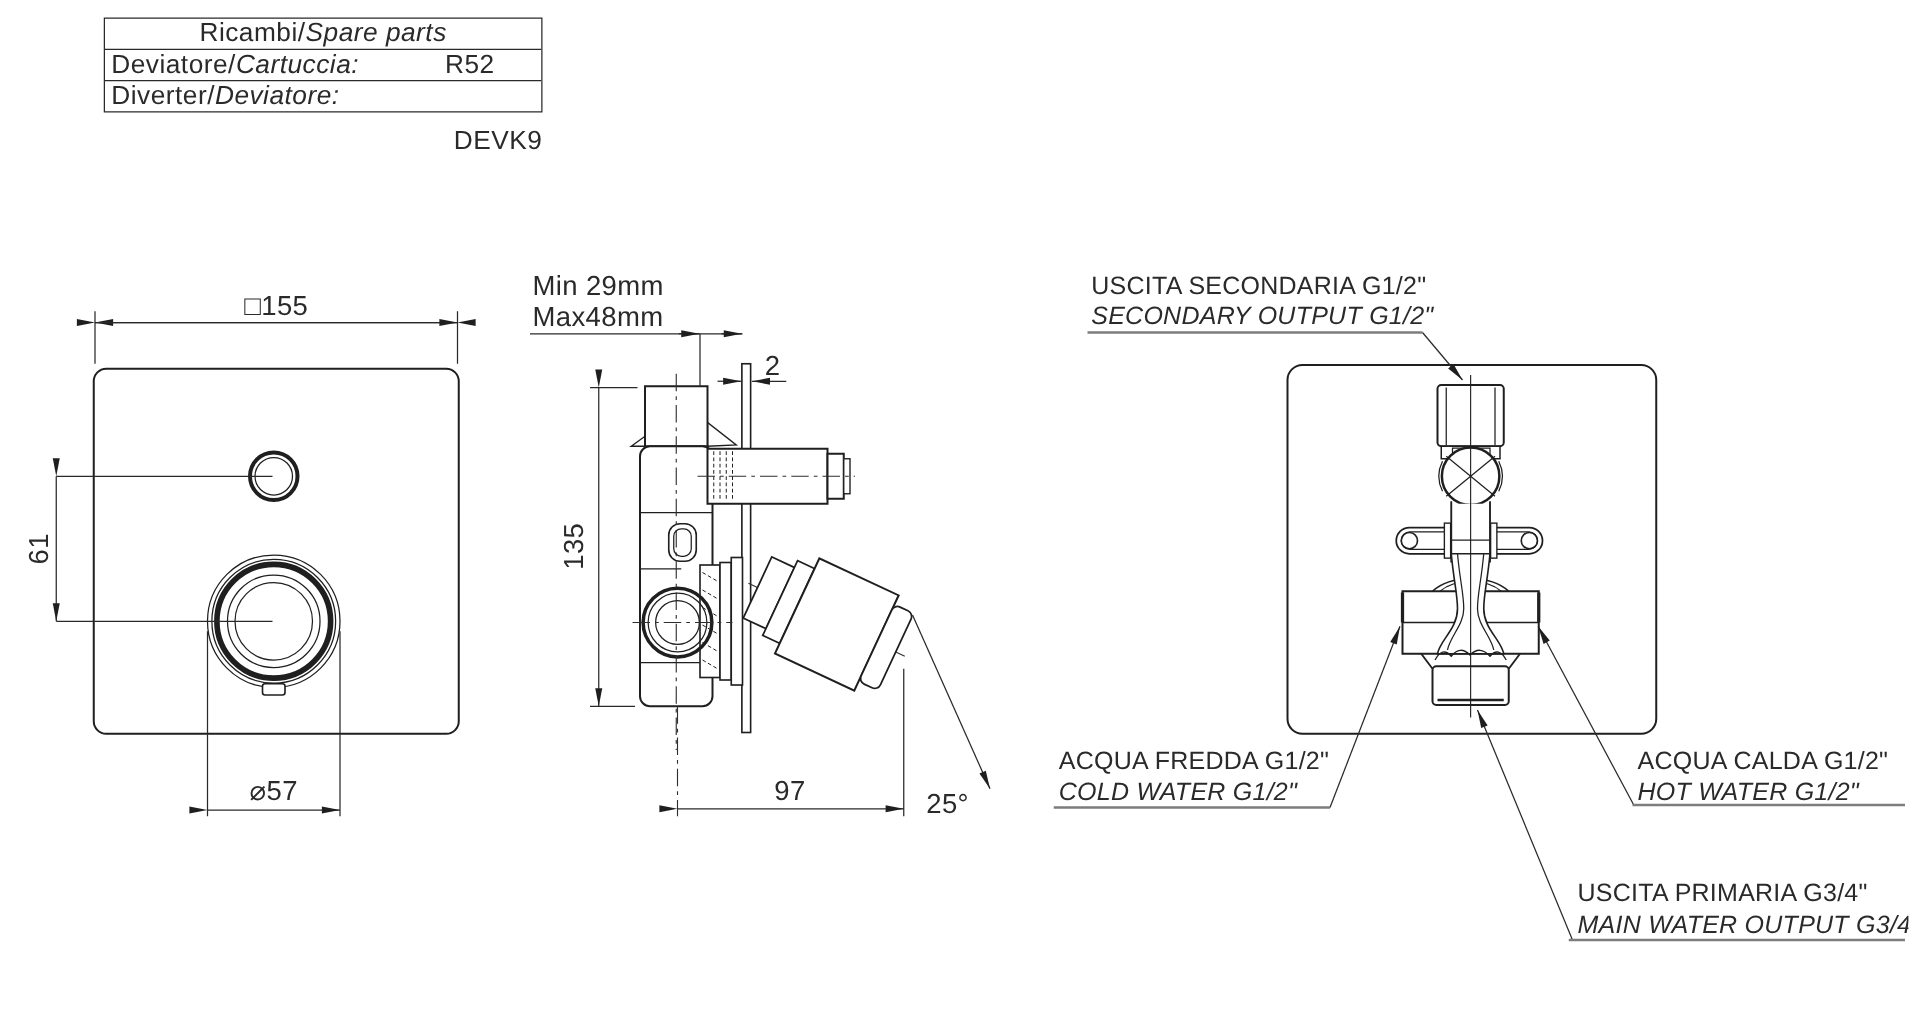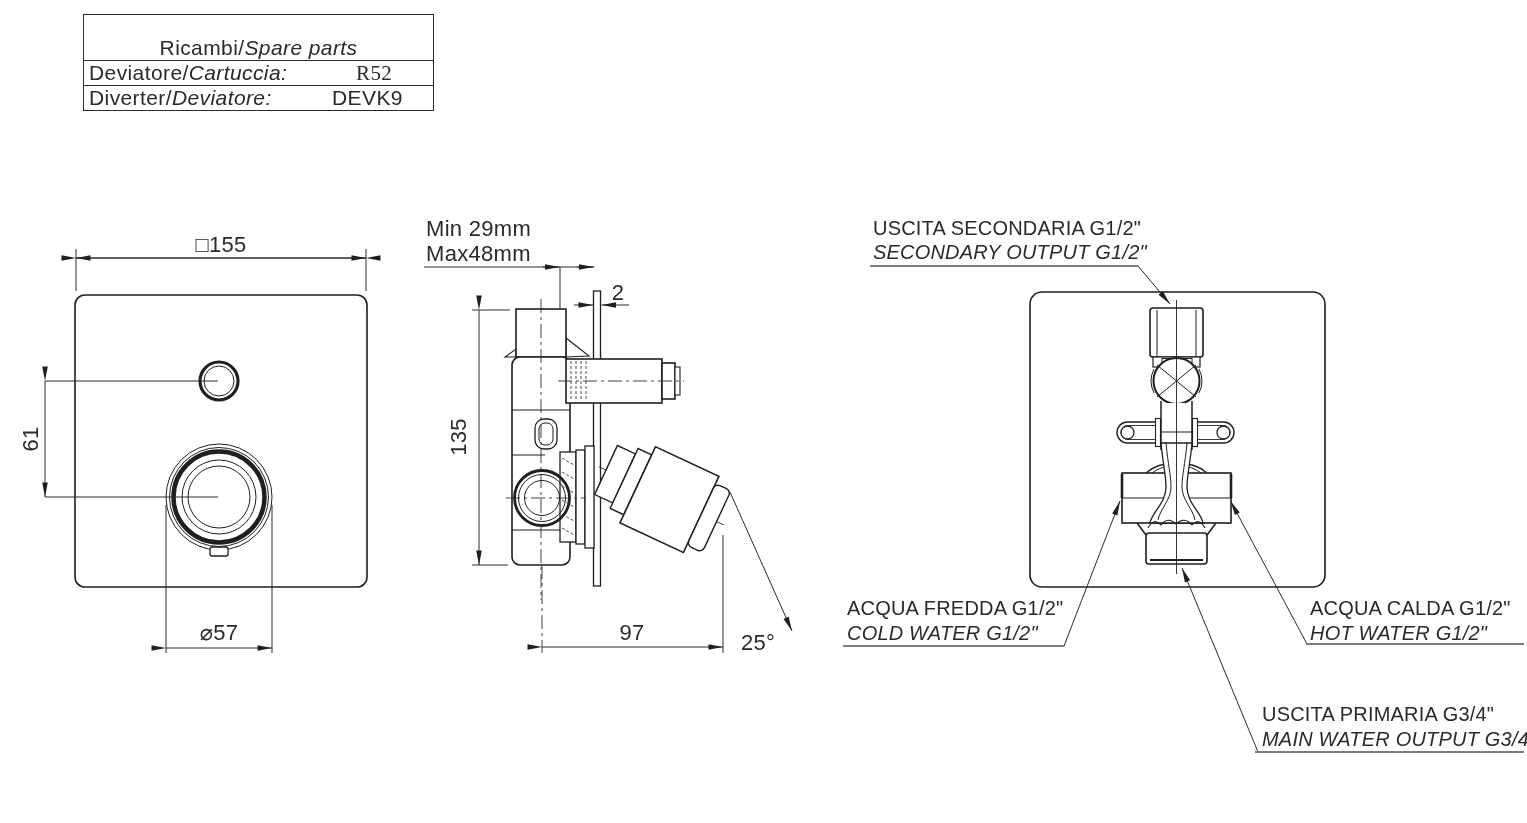--- a/index.html
+++ b/index.html
@@ -3,25 +3,25 @@
 <meta charset="utf-8">
 <style>
   html,body{margin:0;padding:0;background:#ffffff;}
   #stage{position:relative;width:1527px;height:823px;background:#fff;overflow:hidden;
          font-family:"Liberation Sans","DejaVu Sans",sans-serif;color:#222;}
   
   .parts-table{position:absolute;left:83px;top:14px;width:349px;border:1.5px solid #2a2a2a;
                background:#fff;font-size:21px;letter-spacing:.4px;color:#2a2a2a;}
   .parts-table .row{position:relative;height:24px;line-height:24px;border-top:1.5px solid #2a2a2a;
                     padding-left:5px;white-space:nowrap;}
-  .parts-table .row:first-child{border-top:none;text-align:center;padding-left:0;margin-top:21px;}
+  .parts-table .row:first-child{border-top:none;text-align:center;padding-left:0;}
   .parts-table .it{font-style:italic;}
   .parts-table .val{position:absolute;top:0;}
-  .parts-table .val.r52{left:272px;font-family:Liberation Serif, serif;}
-  .parts-table .val.devk9{left:248px;}
+  .parts-table .val.r52{left:272px;}
+  .parts-table .val.devk9{left:279px;margin-top:36px;}
   
   svg{position:absolute;left:0;top:0;}
   .ln   {stroke:#1f1f1f;fill:none;stroke-width:1.5px;}
   .lnw  {stroke:#1f1f1f;fill:#fff;stroke-width:1.6px;}
   .thin {stroke:#1f1f1f;fill:none;stroke-width:1px;}
   .thk  {stroke:#1f1f1f;fill:none;stroke-width:4.5px;}
   .dim  {stroke:#2a2a2a;fill:none;stroke-width:1px;}
   .cl   {stroke:#2e2e2e;fill:none;stroke-width:.9px;stroke-dasharray:14 4 3 4;}
   .hatch{stroke:#1f1f1f;fill:none;stroke-width:.8px;stroke-dasharray:3 2;}
   .gray {stroke:#7d7d7d;fill:none;stroke-width:2px;}

